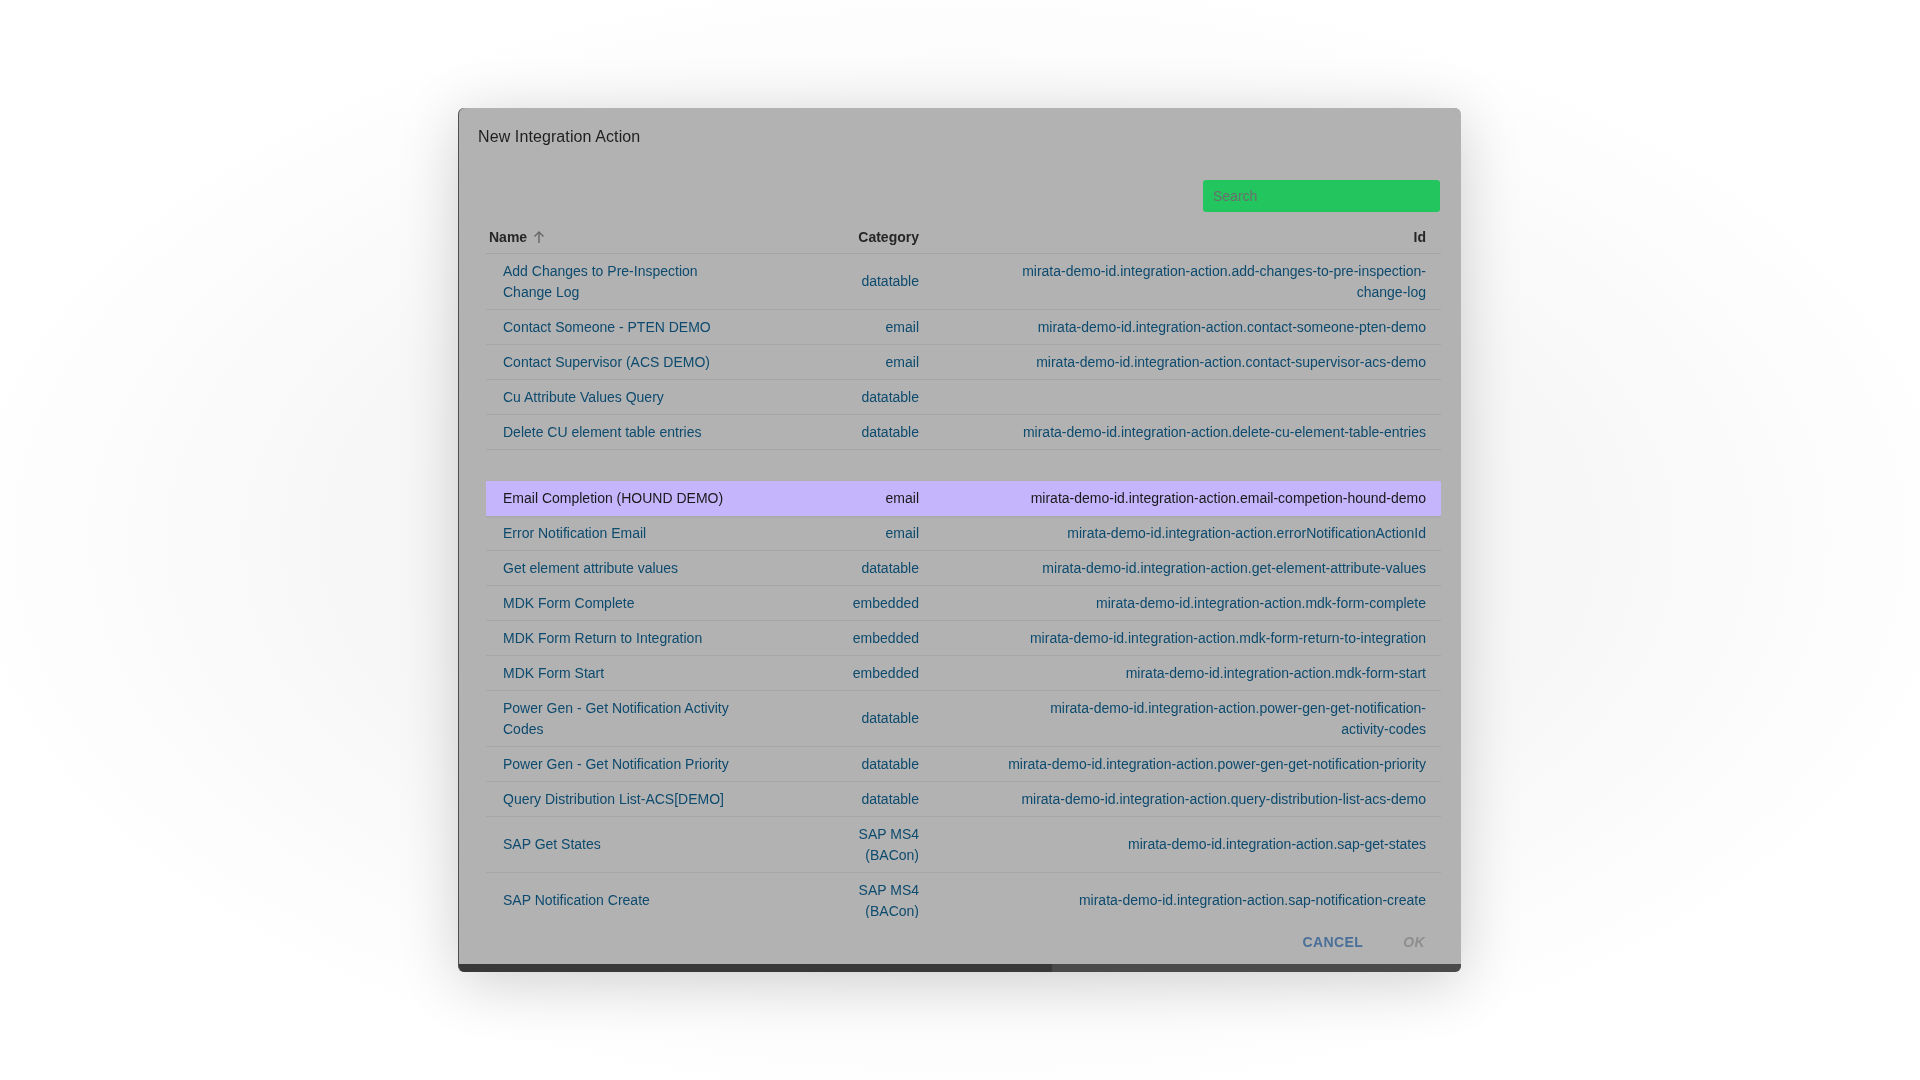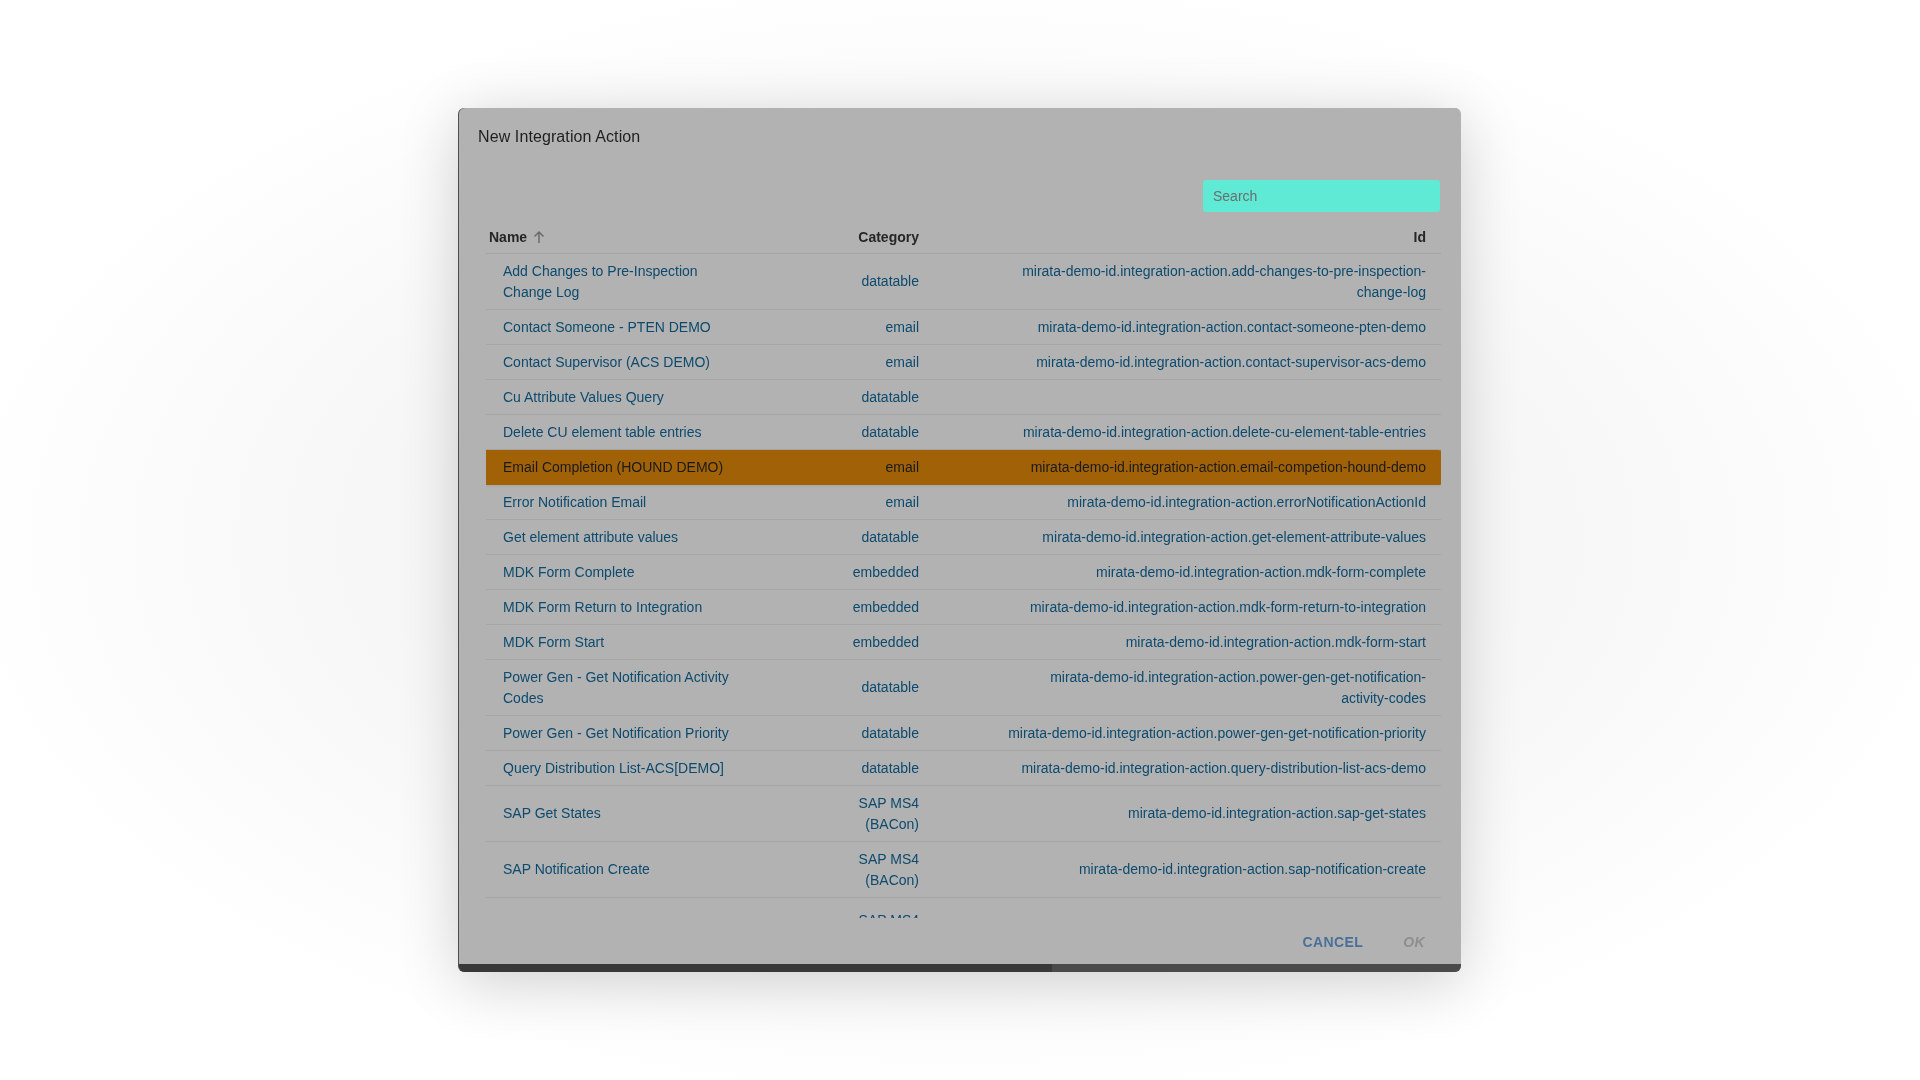--- a/index.html
+++ b/index.html
@@ -36,21 +36,21 @@
     font-weight: 500;
     color: #1f1f1f;
     letter-spacing: 0.1px;
   }
   .search-box {
     position: absolute;
     left: 744px;
     top: 72px;
     width: 237px;
     height: 32px;
-    background: #5eead4;
+    background: #22c55e;
     border-radius: 3px;
     border: none;
     outline: none;
     padding: 0 10px;
     box-sizing: border-box;
     font-family: "Liberation Sans", sans-serif;
     font-size: 14px;
     color: #333;
   }
   .search-box::placeholder { color: #6d6d6d; }
@@ -99,27 +99,28 @@
     width: 110px;
     text-align: right;
   }
   .row .c-id {
     position: absolute;
     right: 15px;
     width: 420px;
     text-align: right;
   }
   .row.selected {
-    background: #a16207;
+    background: #c4b5fd;
     border-radius: 8px;
     margin-left: -10px;
     margin-right: -5px;
     border-bottom-color: transparent;
     color: #1a1a1a;
     box-shadow: 0 1px 3px rgba(0,0,0,0.08);
+    margin-top: 31px;
   }
   .row.selected .c-name { left: 27px; }
   .row.selected .c-id { right: 20px; }
   .row.selected .c-cat { right: 527px; }
 
   .actions {
     position: absolute;
     right: 36px;
     top: 826px;
     display: flex;

